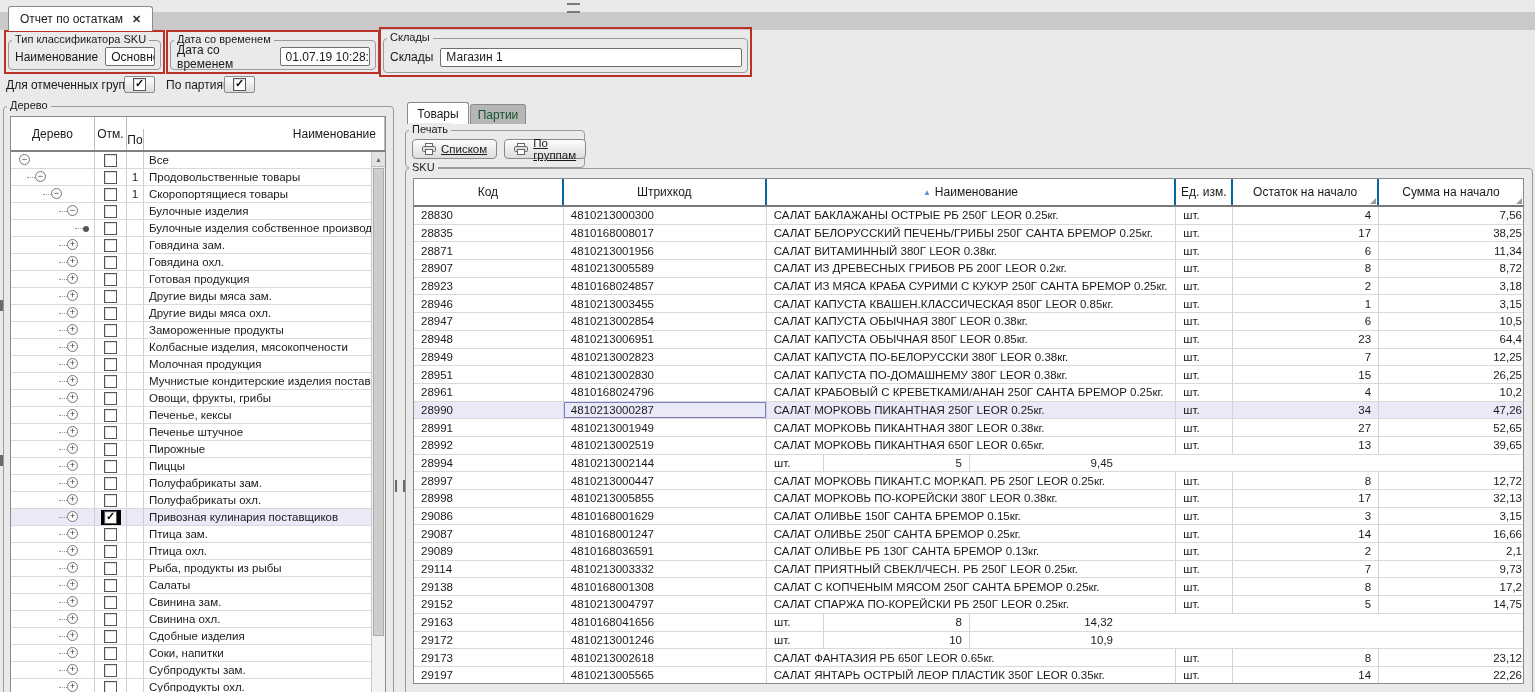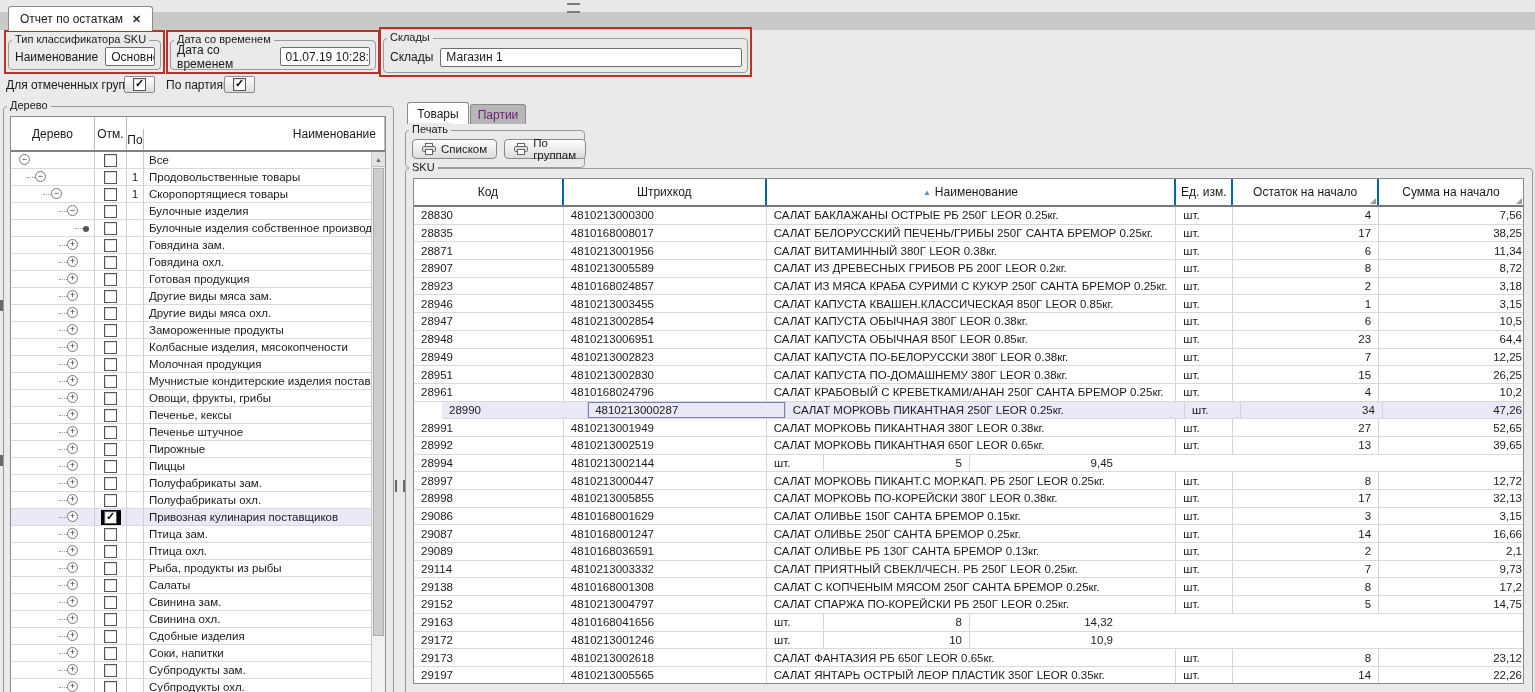--- a/index.html
+++ b/index.html
@@ -90,39 +90,39 @@
                border-left:2px solid #6a6a6a;border-right:2px solid #6a6a6a;}
   .edge-grip{position:absolute;left:0;width:3px;height:11px;background:#6a6a6a;}
   #edge1{top:300px;}
   #edge2{top:455px;}
 
   
   .tab{position:absolute;display:flex;align-items:center;justify-content:center;
        border:1px solid #8a8a8a;border-bottom:none;border-radius:3px 3px 0 0;font-size:12px;
        box-sizing:border-box;}
   #tab-tovary{left:407px;top:102px;width:62px;height:22px;background:#fff;z-index:2;}
-  #tab-partii{left:470px;top:104px;width:56px;height:20px;background:#b6b6b6;color:#701a75;}
+  #tab-partii{left:470px;top:104px;width:56px;height:20px;background:#b6b6b6;color:#14532d;}
 
   
   #print-gb{left:405px;top:130px;width:178px;height:36px;}
   .btnrow{position:absolute;left:6px;top:8px;display:flex;gap:7px;}
   .btn{height:20px;display:flex;align-items:center;gap:5px;padding:0 9px;
        border:1px solid #888;border-radius:4px;background:linear-gradient(#fefefe,#dcdcdc);
-       font-size:11.5px;box-sizing:border-box;}
+       font-size:11.5px;box-sizing:border-box;text-decoration:underline;}
 
   
   #sku-gb{left:405px;top:168px;width:1126px;height:532px;}
   #sku-table{position:absolute;left:413px;top:178px;width:1111px;height:506px;
              border:1px solid #8a8a8a;background:#fff;overflow:hidden;box-sizing:border-box;}
   .sk-head{display:flex;height:26px;border-bottom:2px solid #777;background:#fff;}
   .sk-th{display:flex;align-items:center;justify-content:center;border-right:2px solid #0369a1;
          font-size:12px;position:relative;box-sizing:border-box;}
   .sk-body{position:absolute;top:28px;left:0;right:0;bottom:0;}
   .sk-row{display:flex;height:17.7px;border-bottom:1px solid #d9d9d9;box-sizing:border-box;}
-  .sk-row.sel{background:#e9e9f8;margin-left:28px;}
+  .sk-row.sel{background:#e9e9f8;}
   .sk-td{border-right:1px solid #d4d4d4;font-size:11.5px;display:flex;align-items:center;
          overflow:hidden;white-space:nowrap;box-sizing:border-box;}
   .c0{width:150px;padding-left:7px;}
   .c1{width:203px;padding-left:7px;}
   .c2{width:410px;padding-left:7px;}
   .c3{width:57px;padding-left:7px;}
   .c4{width:146px;justify-content:flex-end;padding-right:7px;}
   .c5{width:144px;justify-content:flex-end;padding-right:1px;border-right:none;}
   .sk-th.c0,.sk-th.c1,.sk-th.c2,.sk-th.c3{justify-content:center;padding-left:0;}
   .sk-th.c4,.sk-th.c5{justify-content:center;padding-right:0;}

